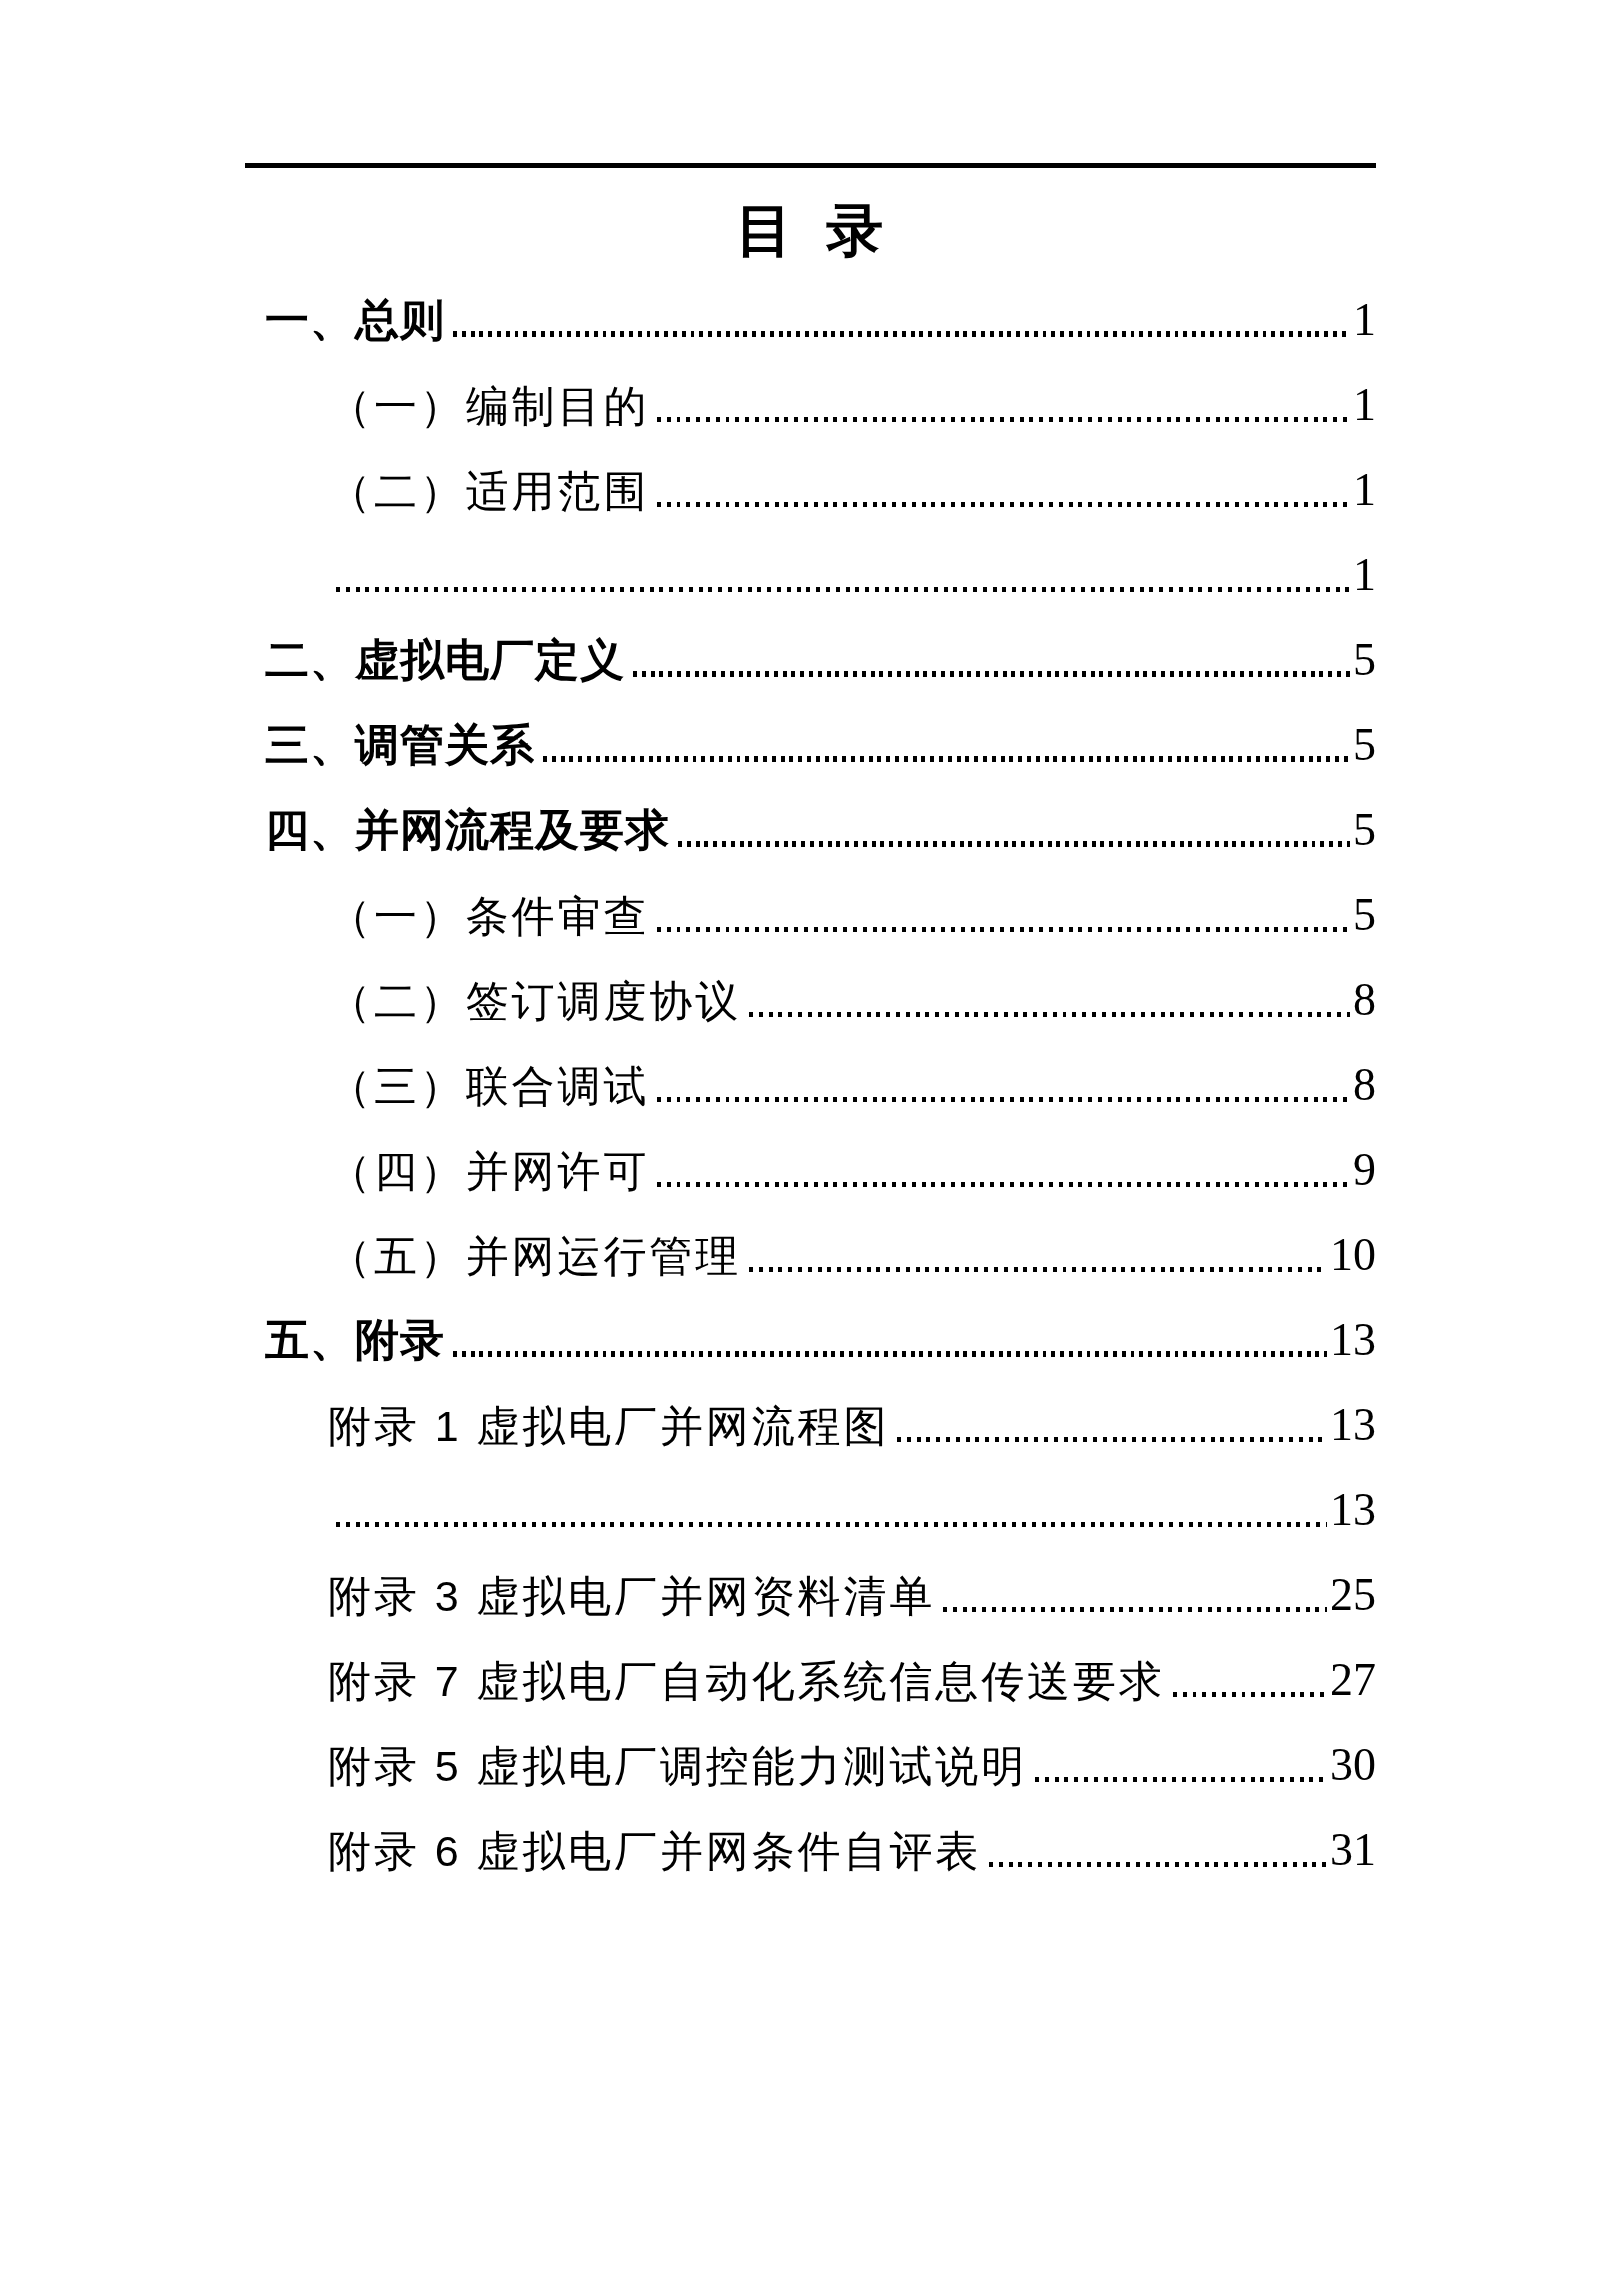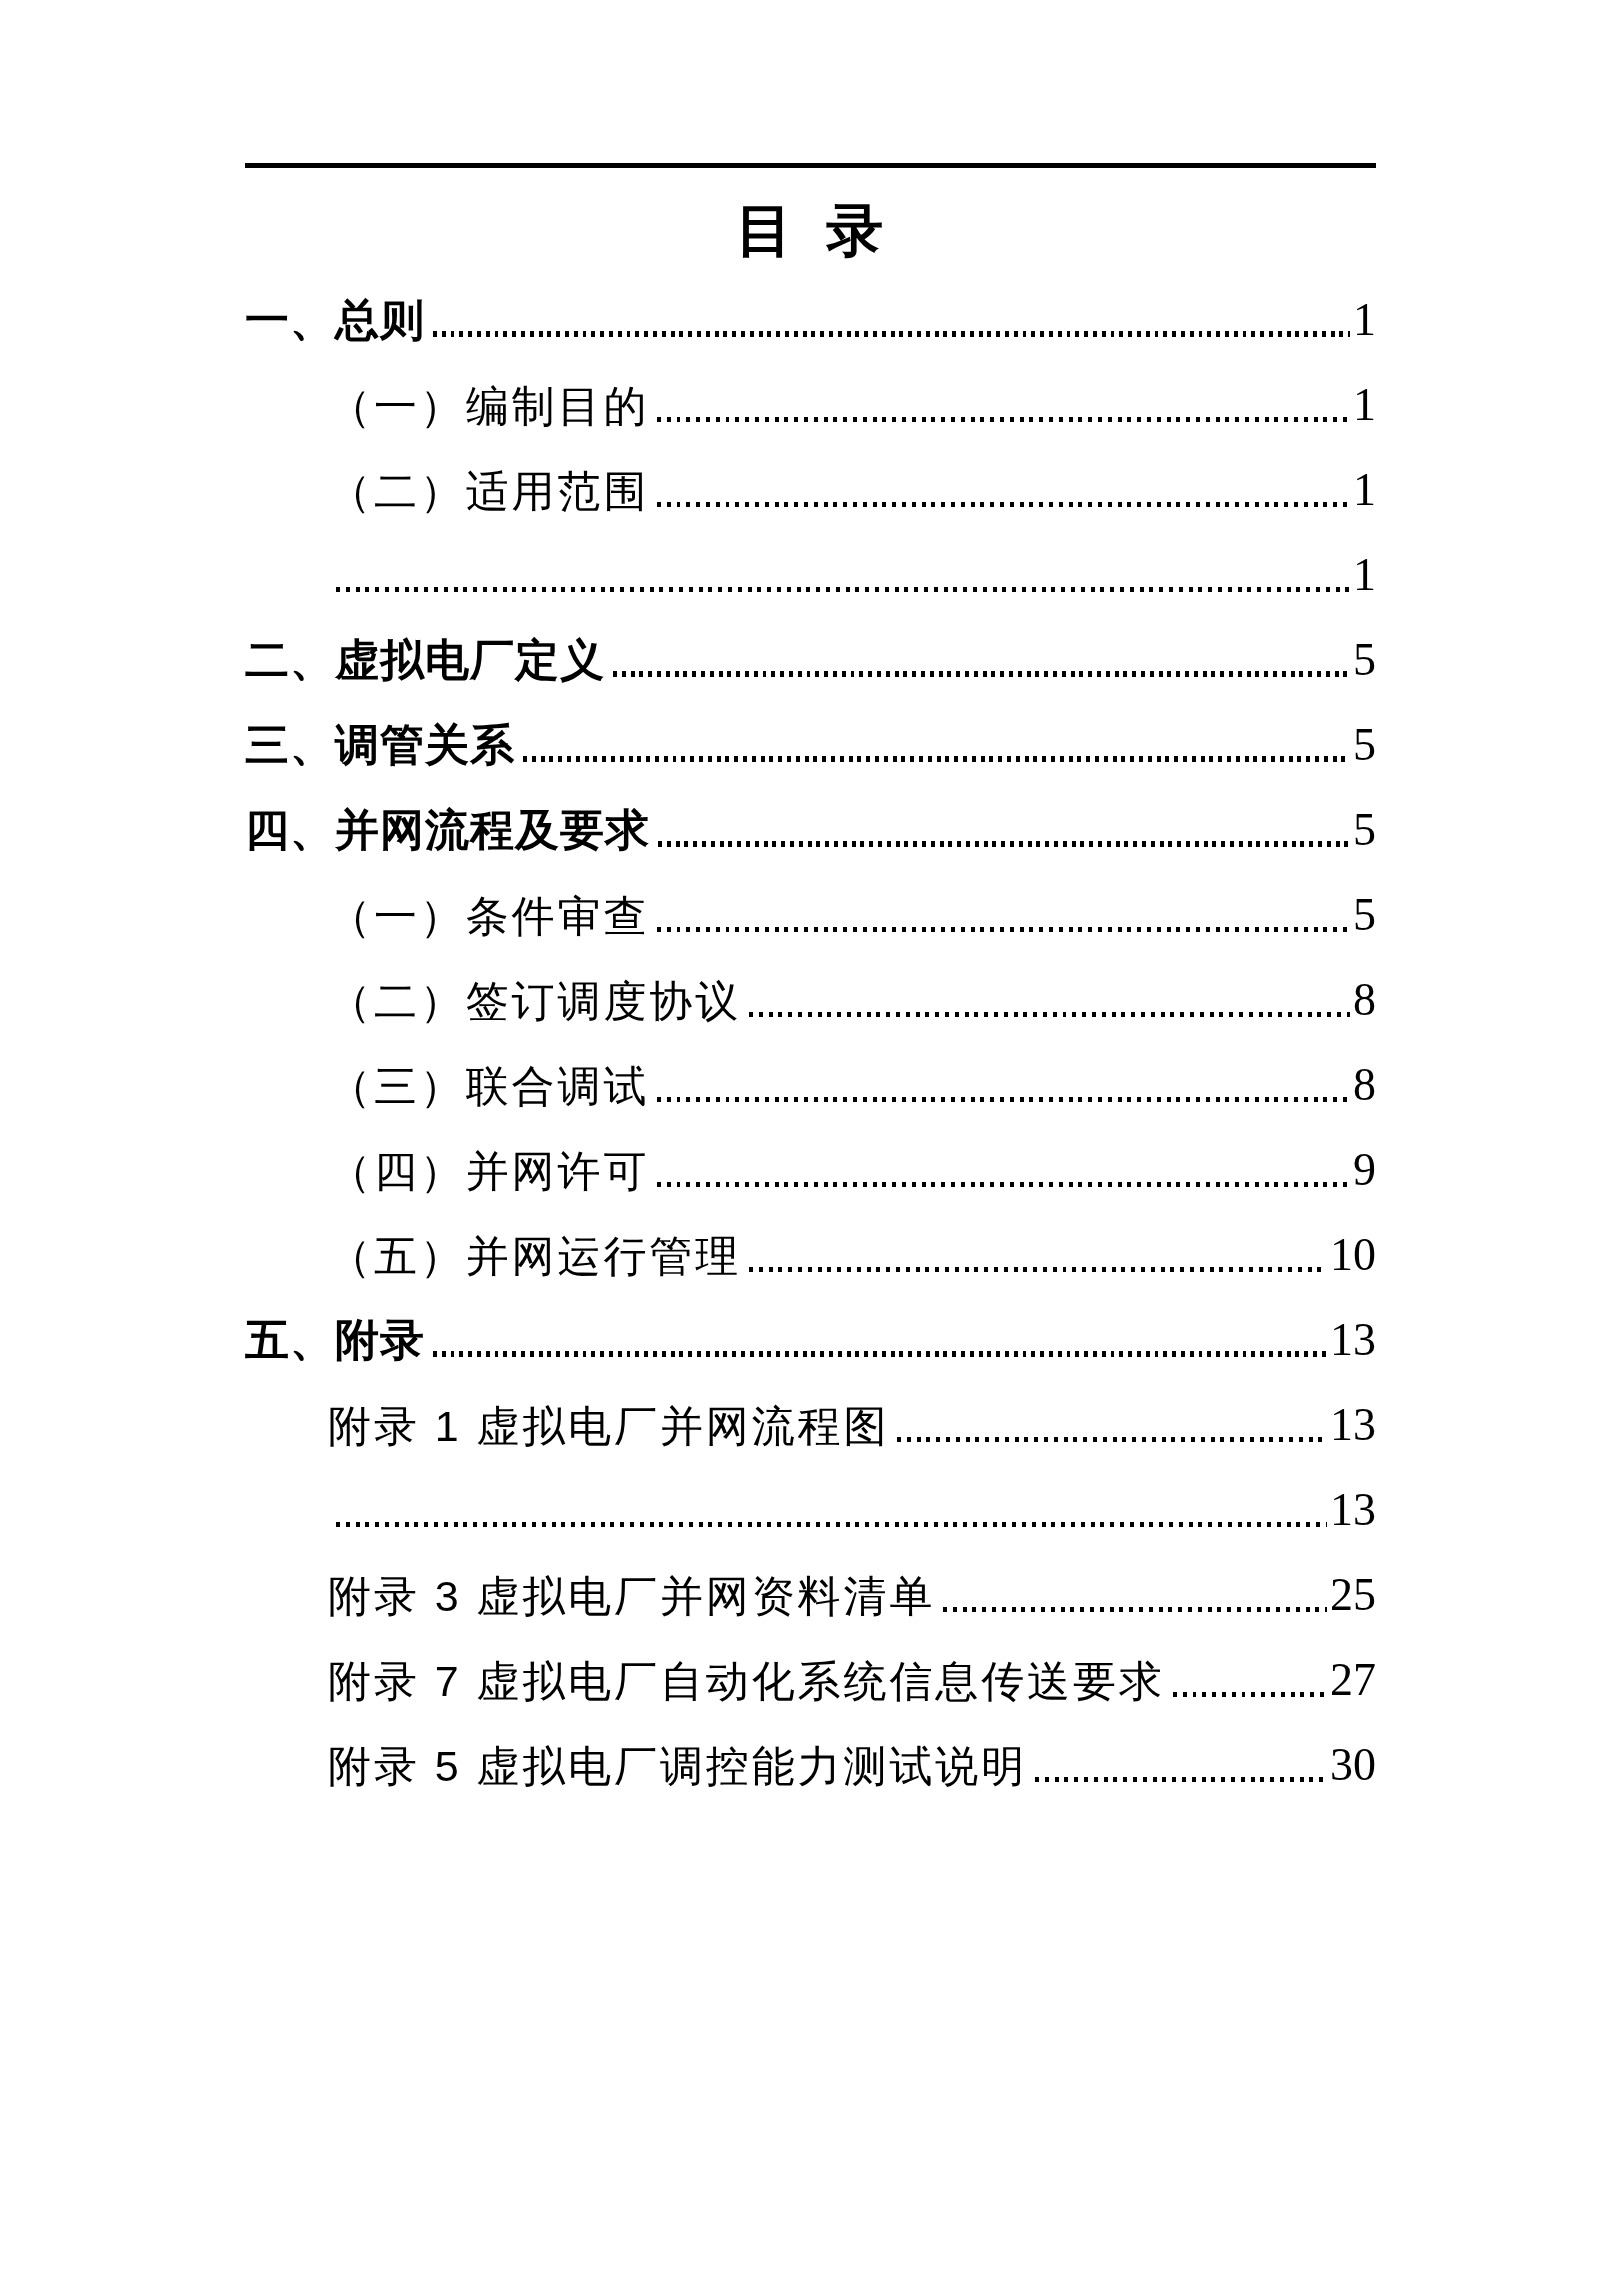--- a/index.html
+++ b/index.html
@@ -50,20 +50,21 @@
   }
   .toc-row .label {
     white-space: nowrap;
     line-height: 1.15;
   }
   .toc-row.lvl1 .label {
     font-family: "DejaVu Sans", sans-serif;
     font-weight: 700;
     font-size: 44px;
     letter-spacing: 1px;
+    margin-left: 20px;
   }
   .toc-row.lvl2 {
     padding-left: 83px;
   }
   .toc-row.lvl2 .label {
     font-family: Liberation Sans, sans-serif;
     font-weight: 400;
     font-size: 43px;
     letter-spacing: 2.9px;
   }
@@ -173,15 +174,20 @@
       <div class="toc-row lvl2">
     <span class="label">附录 7 虚拟电厂自动化系统信息传送要求</span>
     <span class="dots"></span>
     <span class="pagenum">27</span>
   </div>
       <div class="toc-row lvl2">
     <span class="label">附录 5 虚拟电厂调控能力测试说明</span>
     <span class="dots"></span>
     <span class="pagenum">30</span>
   </div>
+      <div class="toc-row lvl2">
+    <span class="label">附录 6 虚拟电厂并网条件自评表</span>
+    <span class="dots"></span>
+    <span class="pagenum">31</span>
+  </div>
     </div>
 </div>
 
 
 </body></html>

